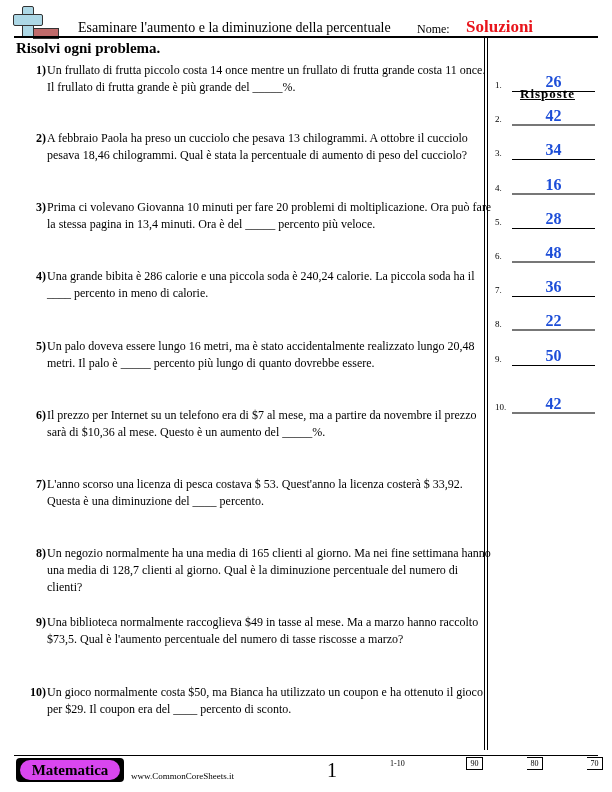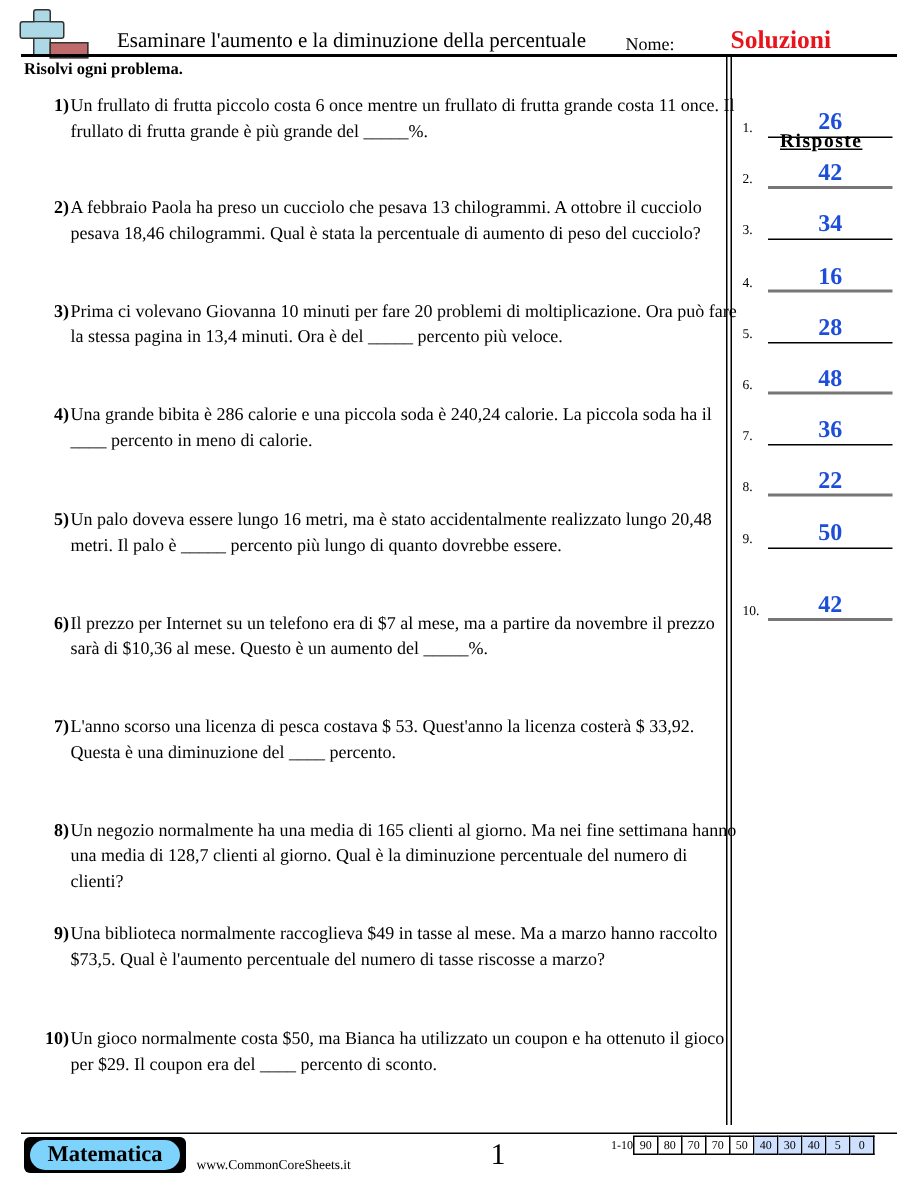--- a/index.html
+++ b/index.html
@@ -4,42 +4,42 @@
 <style>
   html, body { margin:0; padding:0; background:#fff; }
   body { width:612px; height:792px; position:relative; overflow:hidden; font-family:"Liberation Serif", "DejaVu Serif", serif; color:#000; }
   .abs { position:absolute; }
   .logo-v { left:22px; top:6px; width:10px; height:30px; background:#add8e6; border:1px solid #333; border-radius:2px; }
   .logo-h { left:13px; top:14px; width:28px; height:10px; background:#add8e6; border:1px solid #333; border-radius:2px; }
   .logo-bar { left:33px; top:28px; width:24px; height:9px; background:#c06b6b; border:1px solid #333; }
   .logo-h-cover { left:23px; top:15px; width:10px; height:9px; background:#add8e6; }
   .title { left:78px; top:20px; font-size:14px; white-space:nowrap; }
   .nome { left:417px; top:22px; font-size:12px; }
-  .sol { left:466px; top:17px; font-size:17px; font-weight:bold; color:#e8141b;margin-left:21px; }
+  .sol { left:466px; top:17px; font-size:17px; font-weight:bold; color:#e8141b; }
   .topline { left:14px; top:36px; width:584px; height:2px; background:#000; }
-  .instr { left:16px; top:40px; font-size:11px; font-weight:bold; }
+  .instr { left:16px; top:40px; font-size:15px; font-weight:bold; }
   .vline1 { left:484px; top:38px; width:1px; height:712px; background:#000; }
   .vline2 { left:487px; top:38px; width:1px; height:712px; background:#000; }
   .risp { left:520px; top:41px; font-size:13px; font-weight:bold; text-decoration:underline; letter-spacing:1px;margin-top:45px; }
   .q { position:absolute; left:22px; width:460px; font-size:12px; line-height:17px; }
   .q .num { position:absolute; left:0; top:0; font-weight:bold; width:24px; text-align:right; }
   .q .txt { position:absolute; left:25px; top:0; width:448px; }
   .a { position:absolute; left:495px; width:110px; height:22px; }
   .a .n { position:absolute; left:0; bottom:2px; font-size:9px; }
   .a .line { position:absolute; left:17px; width:83px; bottom:0; height:1px; background:#000; }
   .a .line.grey { background:#777; height:2px; }
   .a .v { position:absolute; left:17px; width:83px; text-align:center; bottom:1px; font-size:16px; font-weight:bold; color:#1d4ed8; }
   .footline { left:14px; top:755px; width:584px; height:1px; background:#000; }
   .brand { left:16px; top:758px; width:108px; height:24px; background:#000; border-radius:4px; }
-  .brand-inner { left:20px; top:760px; width:100px; height:20px; background:#7dd3fc; border-radius:10px; font-size:15px; font-weight:bold; text-align:center; line-height:20px; }
+  .brand-inner { left:20px; top:760px; width:100px; height:20px; background:#d946ef; border-radius:10px; font-size:15px; font-weight:bold; text-align:center; line-height:20px; }
   .url { left:131px; top:771px; font-size:9px; }
   .page { left:327px; top:759px; font-size:20px; }
   .score { left:390px; top:757px; font-size:8px; display:flex; align-items:center; }
-  .score .lbl { width:32px; text-align:right; }
-  .score .cell { width:15px; height:11px; border:1px solid #000; border-left:none; text-align:center; line-height:11px; }
+  .score .lbl { width:32px; text-align:left; }
+  .score .cell { width:15px; height:11px; border:1px solid #000; border-left:none; text-align:center; line-height:11px;margin-left:44px; }
   .score .cell.first { border-left:1px solid #000; }
   .score .cell.blue { background:#cfe0ff; }
 </style>
 </head>
 <body>
 
 <div class="abs logo-v"></div>
 <div class="abs logo-h"></div>
 <div class="abs logo-h-cover"></div>
 <div class="abs logo-bar"></div>
@@ -49,21 +49,21 @@
 <div class="abs sol">Soluzioni</div>
 <div class="abs topline"></div>
 <div class="abs instr">Risolvi ogni problema.</div>
 <div class="abs vline1"></div>
 <div class="abs vline2"></div>
 <div class="abs risp">Risposte</div>
 
 <div id="questions">
     <div class="q" style="top: 62px;">
       <span class="num">1)</span>
-      <span class="txt">Un frullato di frutta piccolo costa 6 once mentre un frullato di frutta grande costa 11 once. Il frullato di frutta grande è più grande del _____%.</span>
+      <span class="txt">Un frullato di frutta piccolo costa 14 once mentre un frullato di frutta grande costa 11 once. Il frullato di frutta grande è più grande del _____%.</span>
     </div>
     <div class="q" style="top: 130px;">
       <span class="num">2)</span>
       <span class="txt">A febbraio Paola ha preso un cucciolo che pesava 13 chilogrammi. A ottobre il cucciolo pesava 18,46 chilogrammi. Qual è stata la percentuale di aumento di peso del cucciolo?</span>
     </div>
     <div class="q" style="top: 199px;">
       <span class="num">3)</span>
       <span class="txt">Prima ci volevano Giovanna 10 minuti per fare 20 problemi di moltiplicazione. Ora può fare la stessa pagina in 13,4 minuti. Ora è del _____ percento più veloce.</span>
     </div>
     <div class="q" style="top: 268px;">

